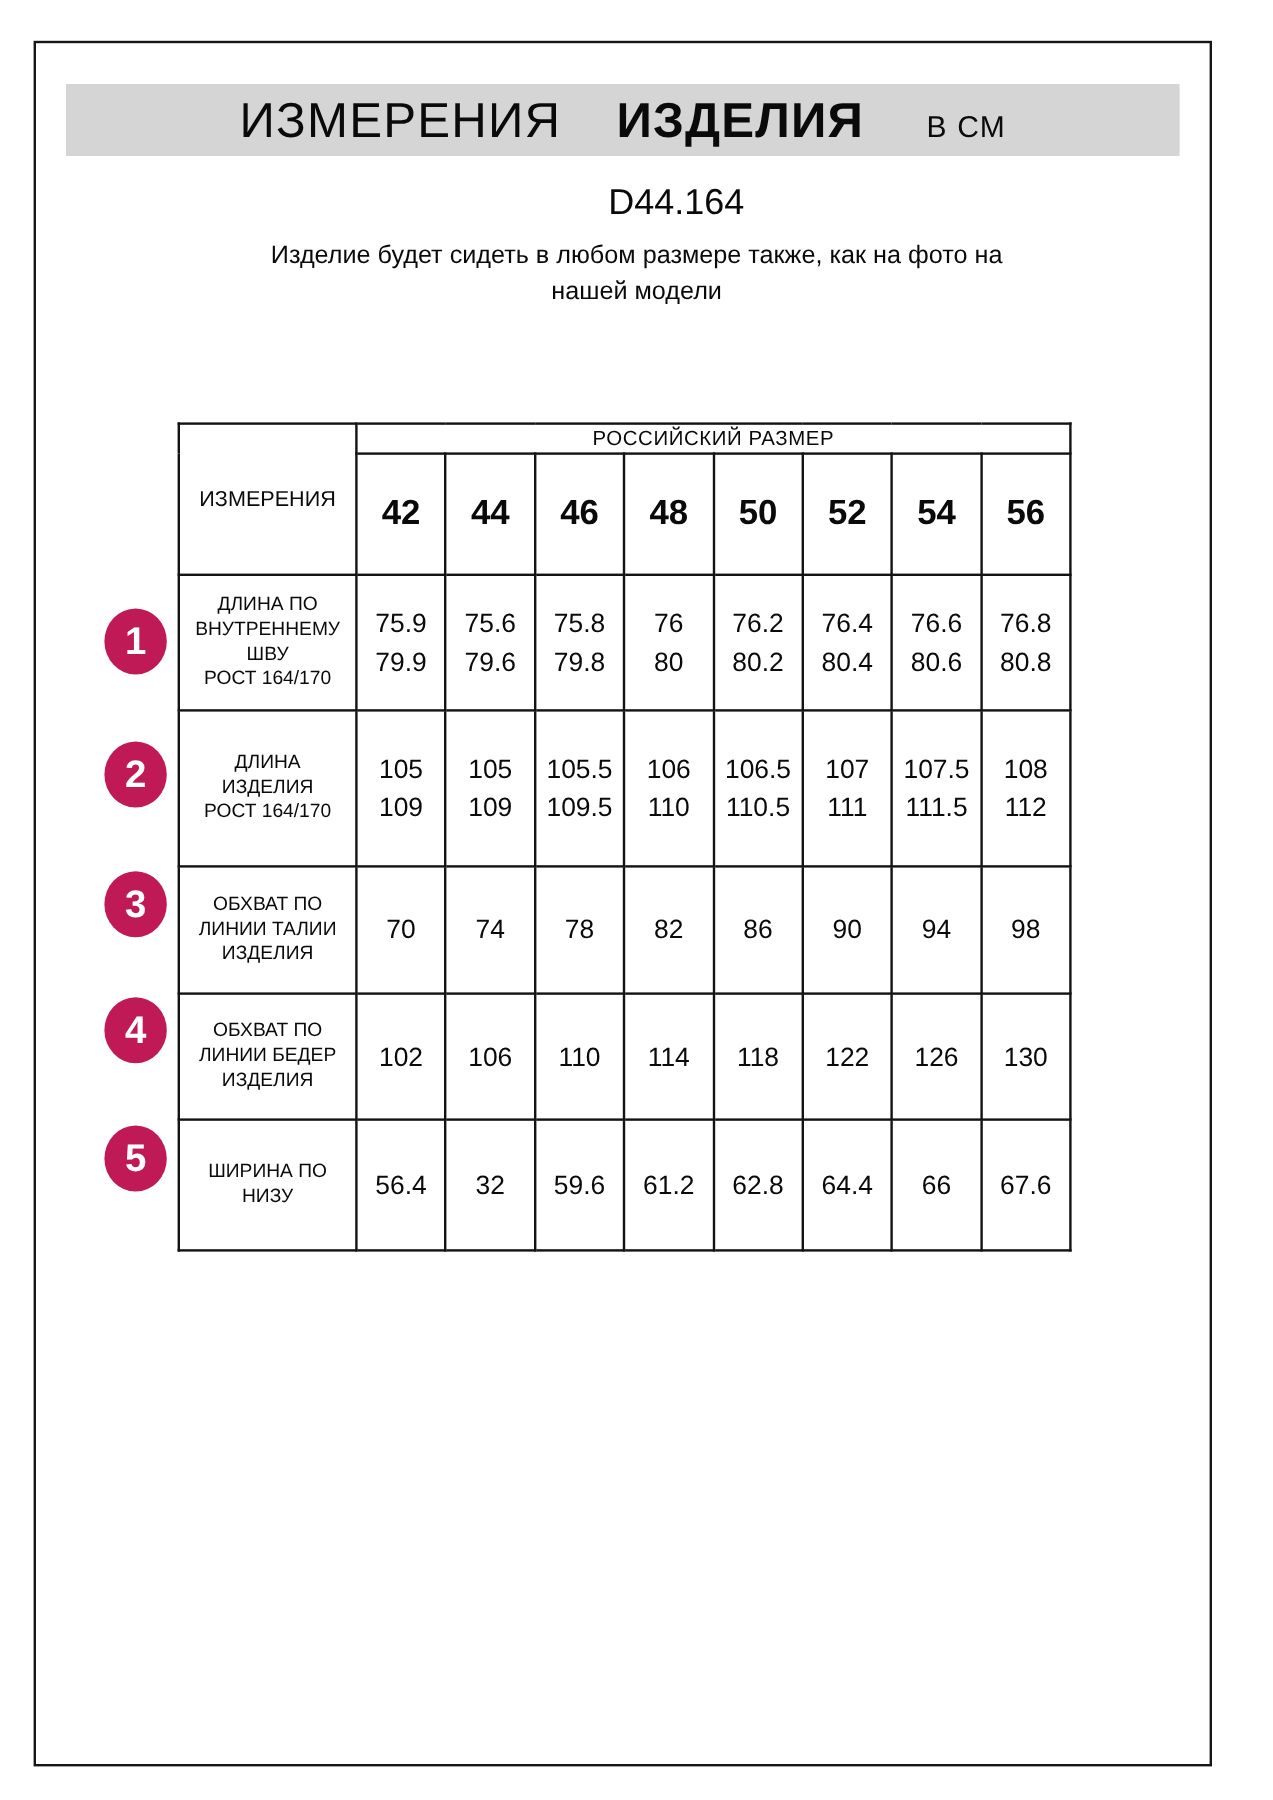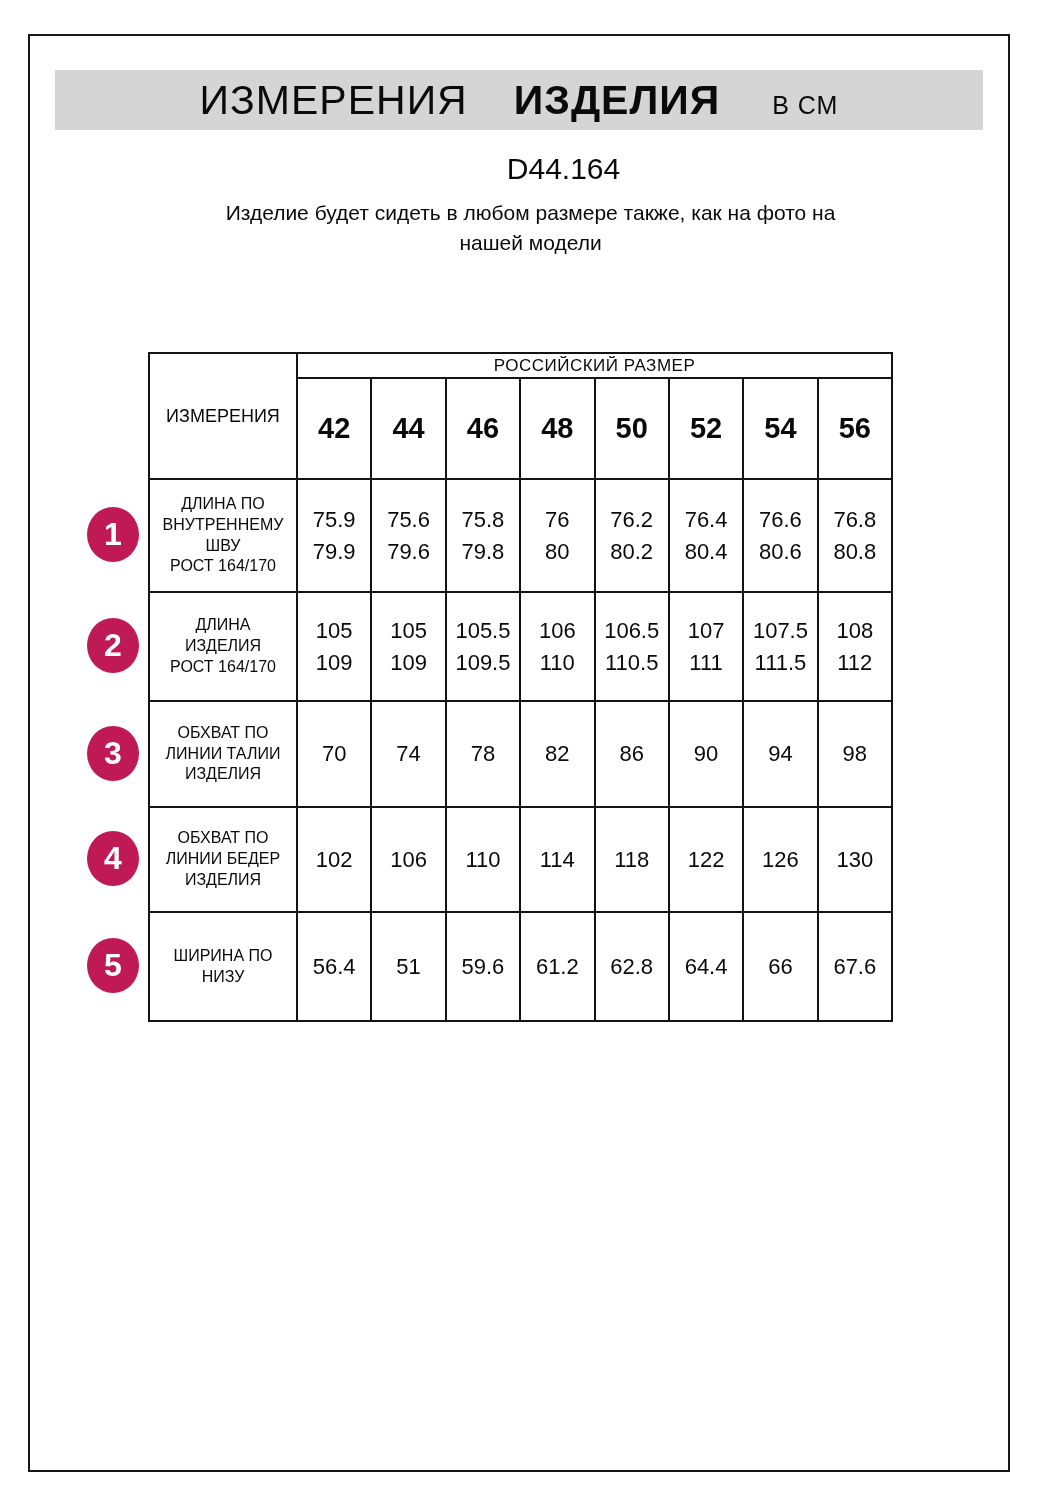--- a/index.html
+++ b/index.html
@@ -202,21 +202,21 @@
           <td class="value-cell">76.2
 80.2</td>
           <td class="value-cell">76.4
 80.4</td>
           <td class="value-cell">76.6
 80.6</td>
           <td class="value-cell">76.8
 80.8</td>
         </tr>
 
-        <tr style="height:109px;">
+        <tr style="height:130px;">
           <td class="row-label-cell">ДЛИНА
 ИЗДЕЛИЯ
 РОСТ 164/170</td>
           <td class="value-cell">105
 109</td>
           <td class="value-cell">105
 109</td>
           <td class="value-cell">105.5
 109.5</td>
           <td class="value-cell">106
@@ -256,21 +256,21 @@
           <td class="value-cell">118</td>
           <td class="value-cell">122</td>
           <td class="value-cell">126</td>
           <td class="value-cell">130</td>
         </tr>
 
         <tr style="height:109px;">
           <td class="row-label-cell">ШИРИНА ПО
 НИЗУ</td>
           <td class="value-cell">56.4</td>
-          <td class="value-cell">51</td>
+          <td class="value-cell">32</td>
           <td class="value-cell">59.6</td>
           <td class="value-cell">61.2</td>
           <td class="value-cell">62.8</td>
           <td class="value-cell">64.4</td>
           <td class="value-cell">66</td>
           <td class="value-cell">67.6</td>
         </tr>
       </tbody>
     </table>
   </div>

